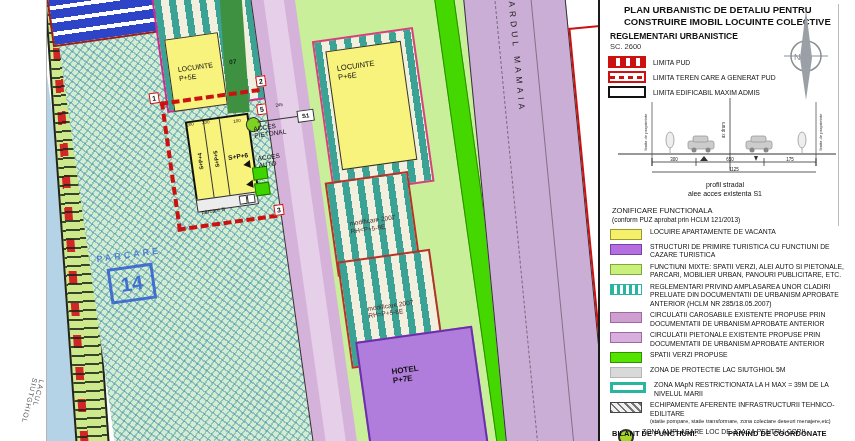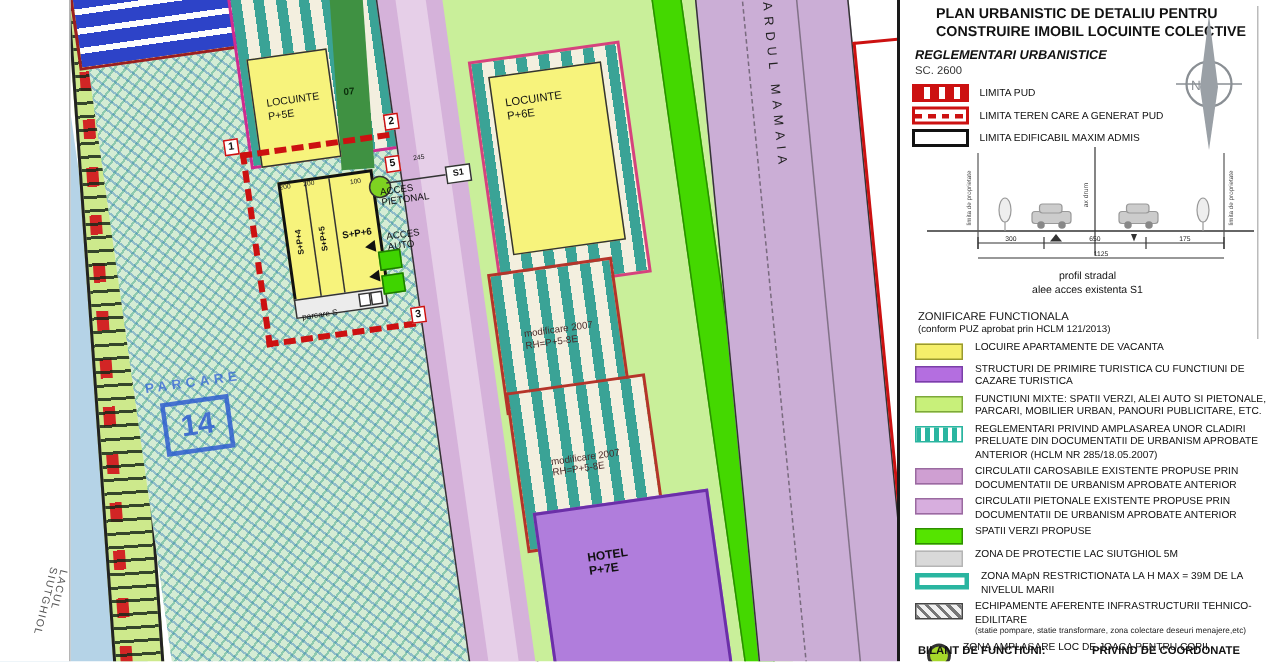--- a/index.html
+++ b/index.html
@@ -190,21 +190,21 @@
     <span class="abs" style="left:24px;top:378px;writing-mode:vertical-rl;transform:rotate(14deg);
                  font-size:7px;letter-spacing:1px;color:#555;">LACUL SIUTGHIOL</span>
   </div>
 
   <div id="panel">
 
     <div class="abs ttl" style="left:24px;top:4px;width:238px;">
       <div>PLAN URBANISTIC DE DETALIU PENTRU</div>
       <div>CONSTRUIRE IMOBIL LOCUINTE COLECTIVE</div>
     </div>
-    <div class="abs sub" style="left:10px;top:31px;font-style:italic;">REGLEMENTARI URBANISTICE</div>
+    <div class="abs sub" style="left:10px;top:31px;">REGLEMENTARI URBANISTICE</div>
     <div class="abs scale" style="left:10px;top:42px;">SC. 2600</div>
 
     <svg class="abs" style="left:178px;top:8px;" width="56" height="104" viewBox="0 0 56 104">
       <line x1="6" y1="48" x2="50" y2="48" stroke="#8a8f94" stroke-width="1"></line>
       <circle cx="28" cy="48" r="15" fill="none" stroke="#8a8f94" stroke-width="1.5"></circle>
       <polygon points="28,2 34,50 28,92 22,50" fill="#9aa0a6"></polygon>
       <text x="16" y="52" font-size="9" fill="#8a8f94">N</text>
     </svg>
     <div class="abs" style="left:238px;top:4px;width:1px;height:222px;background:#bbb;"></div>
 

